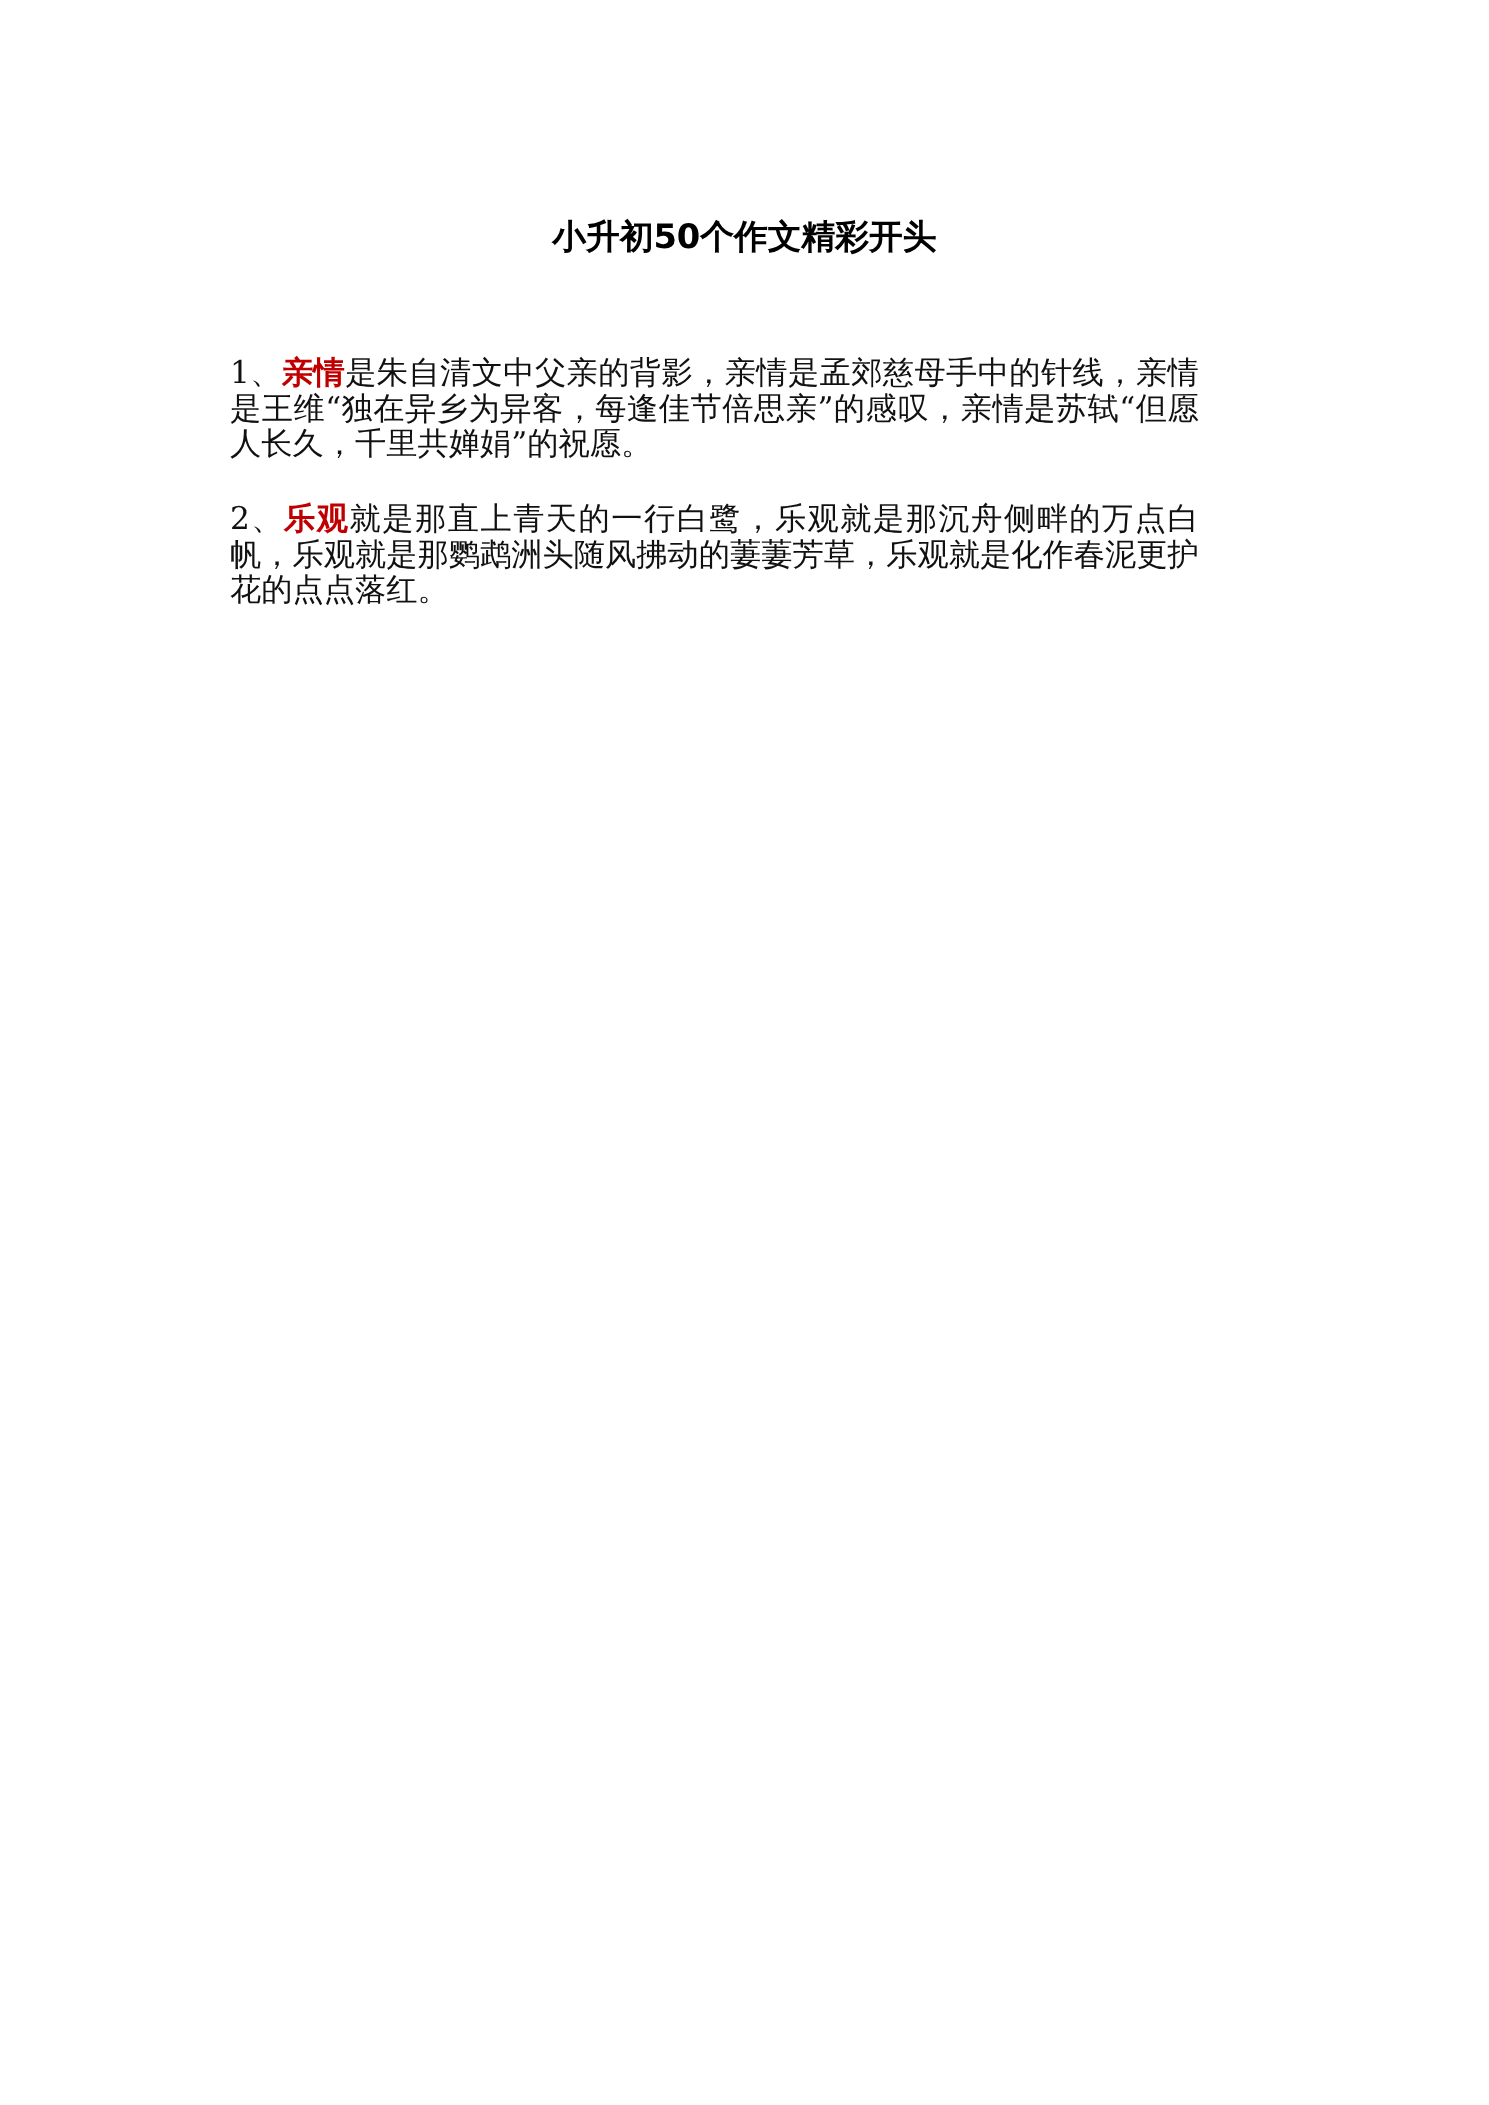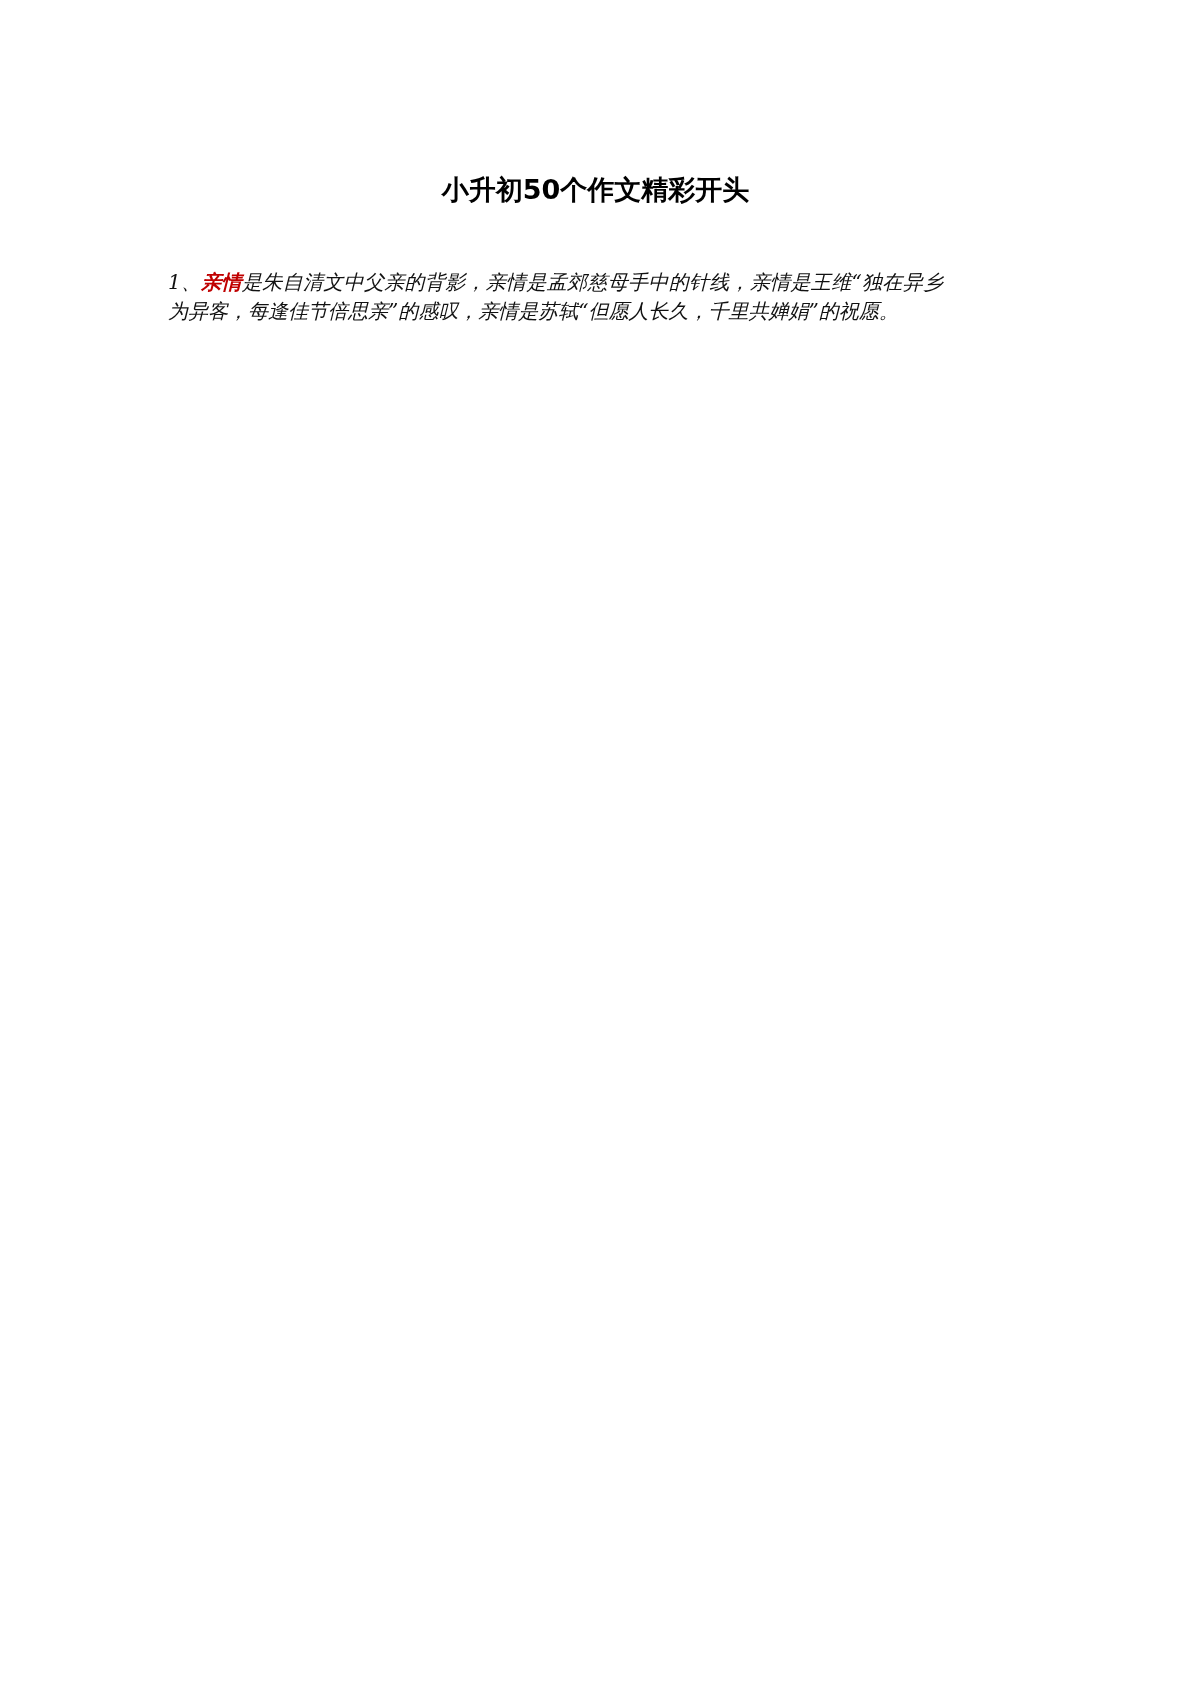--- a/index.html
+++ b/index.html
@@ -8,36 +8,36 @@
     .title {
       position: absolute; left: 0; width: 1191px; top: 170px;
       text-align: center;
       font-family: "DejaVu Sans", "Liberation Sans", sans-serif;
       font-weight: bold; font-size: 27px; color: #000000; letter-spacing: 0px;
       line-height: 40px;
     }
     .para {
       position: absolute; left: 168px; width: 775px;
       font-family: "DejaVu Serif", "Liberation Serif", serif;
-      font-size: 20px; line-height: 28.5px; color: #111111;
+      font-size: 25px; line-height: 28.5px; color: #111111;
       text-align: justify; text-justify: inter-character;
-      margin: 0;
-      font-style: italic;
+      margin: 16px;
     }
     .kw { color: #c00000; font-family: "DejaVu Sans", "Liberation Sans", sans-serif; font-weight: bold; }
     #p1 { top: 268px; }
     #p2 { top: 385px; }
     #p3 { top: 472px; }
     #p4 { top: 588px; }
     #p5 { top: 733px; }
   </style>
 </head>
 <body>
 
 <div class="page">
   <div class="title">小升初50个作文精彩开头</div>
 
   <p class="para" id="p1"><span>1、</span><span class="kw">亲情</span><span>是朱自清文中父亲的背影，亲情是孟郊慈母手中的针线，亲情是王维“独在异乡为异客，每逢佳节倍思亲”的感叹，亲情是苏轼“但愿人长久，千里共婵娟”的祝愿。</span></p>
 
+  <p class="para" id="p2"><span>2、</span><span class="kw">乐观</span><span>就是那直上青天的一行白鹭，乐观就是那沉舟侧畔的万点白帆，乐观就是那鹦鹉洲头随风拂动的萋萋芳草，乐观就是化作春泥更护花的点点落红。</span></p>
 
 
 
 </div>
 
 </body></html>

